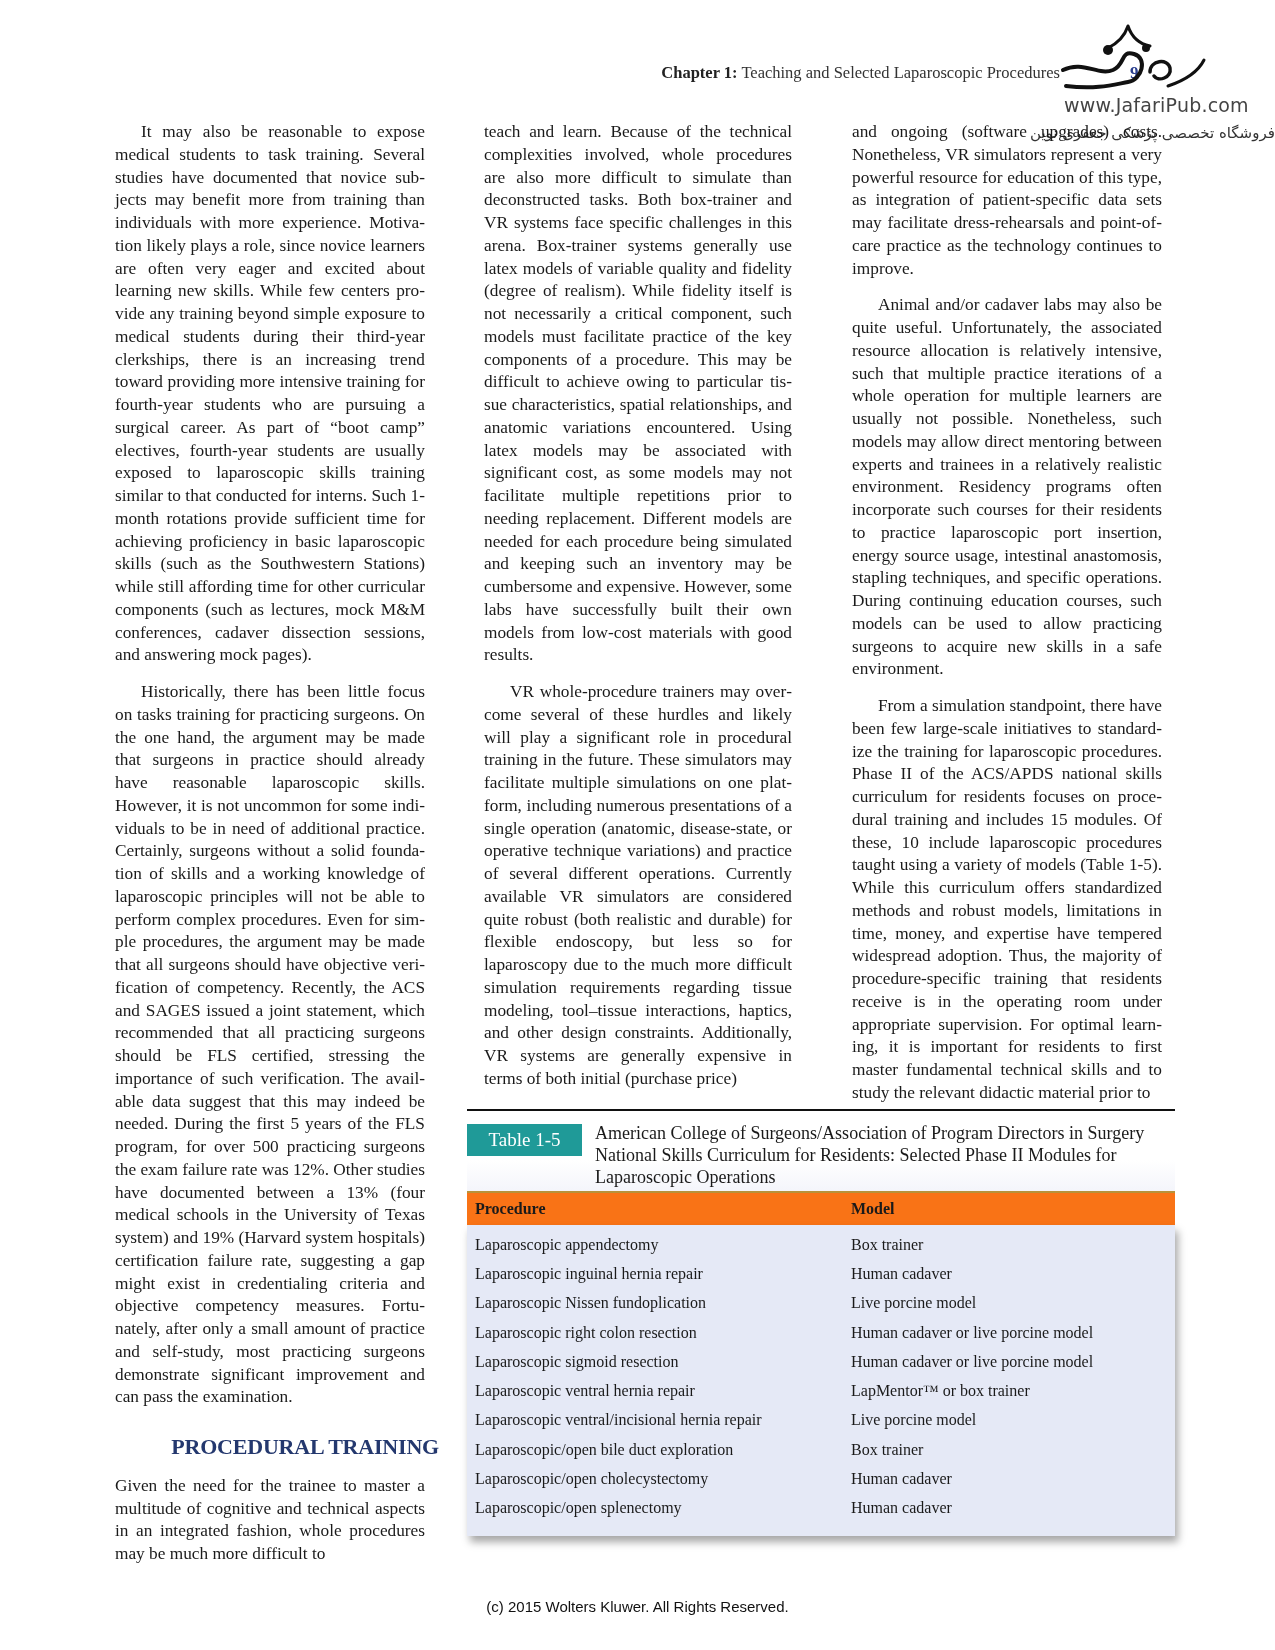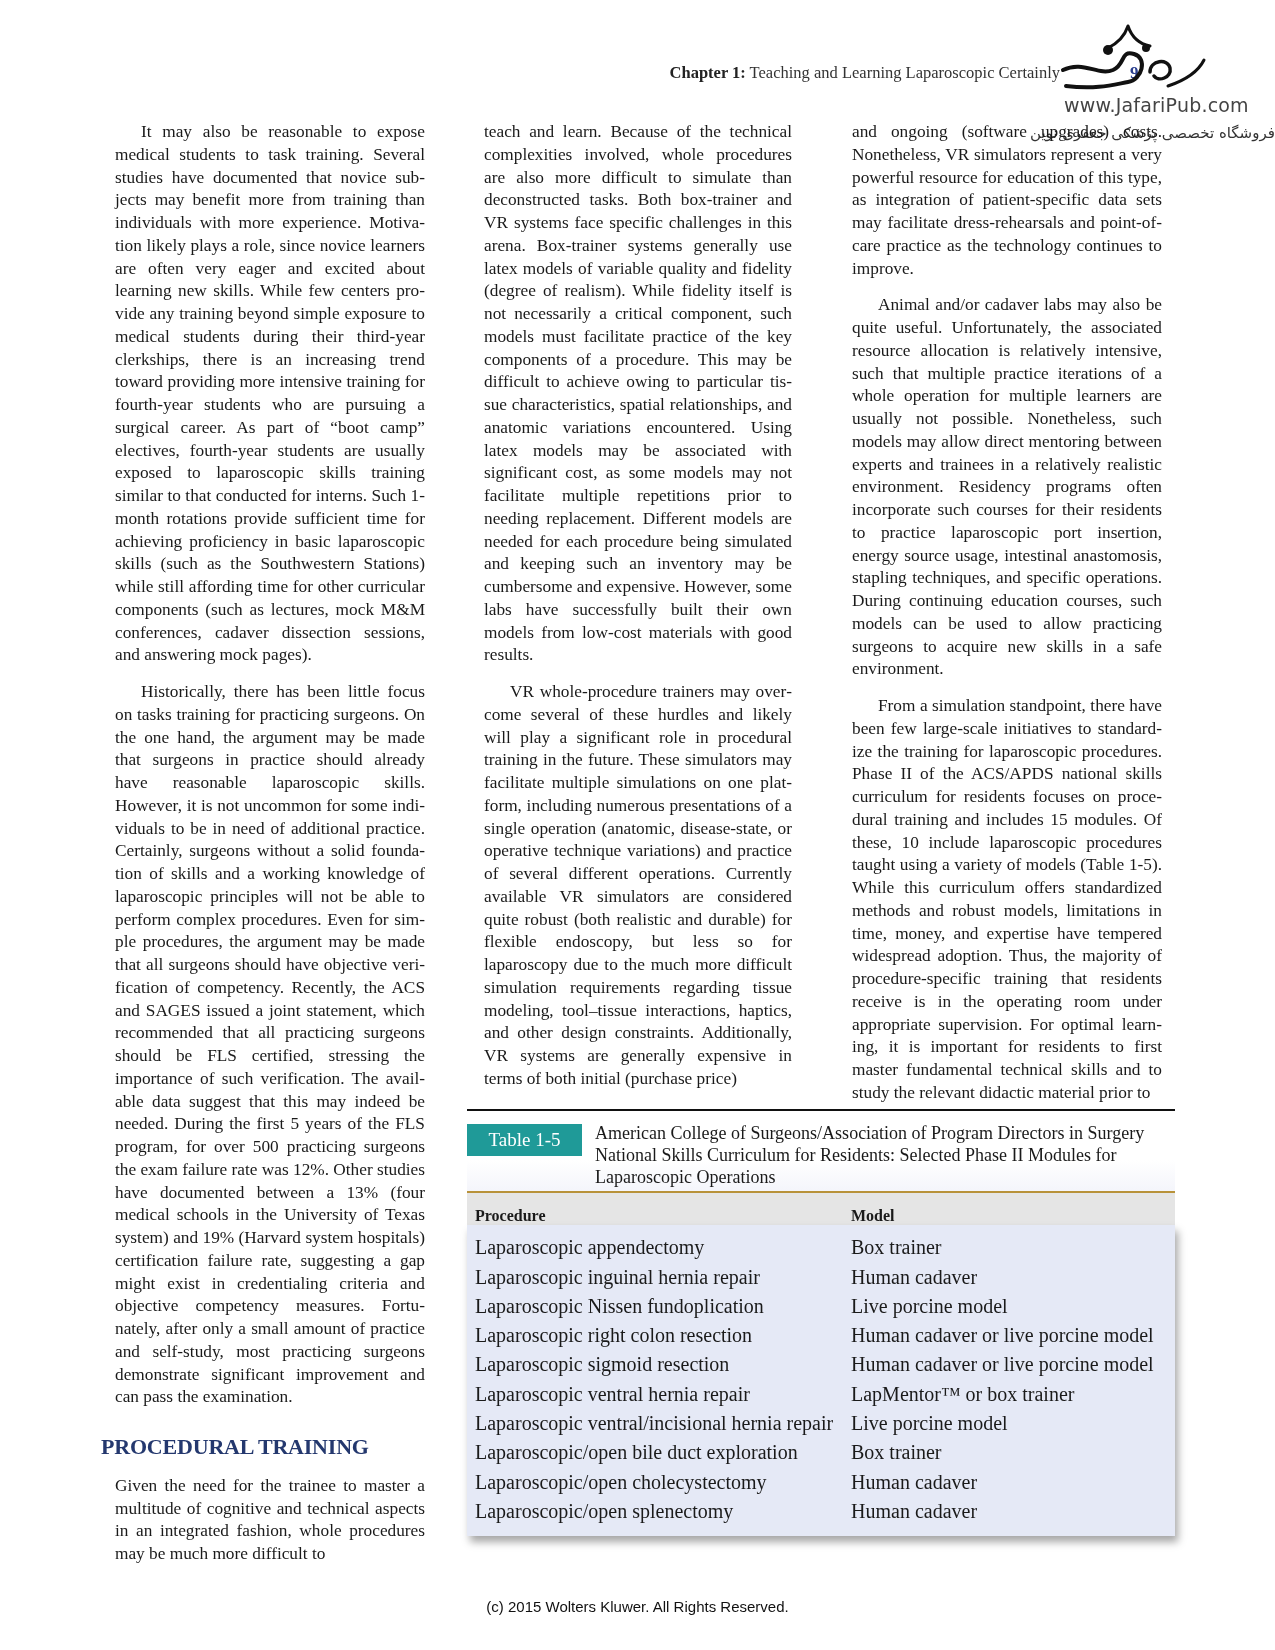--- a/index.html
+++ b/index.html
@@ -19,48 +19,48 @@
 
   .col { position: absolute; top: 107px; font-size: 17.3px; line-height: 22.75px;
          text-align: justify; hyphens: manual; }
   .col p { margin: 14px; }
   .col p.indent { text-indent: 26px; }
   .col-left { left: 101px; width: 338px; }
   .col-mid { left: 470px; width: 336px; }
   .col-right { left: 838px; width: 338px; }
 
   .section-heading { margin: 27px 0 16px 0; font-size: 22px; font-weight: bold; color: #24386e;
-                     letter-spacing: -0.2px; font-family: "Liberation Serif", serif; text-align: left; }
+                     letter-spacing: -0.2px; font-family: "Liberation Serif", serif; text-align: right; }
 
   .table-rule { position: absolute; left: 467px; top: 1109px; width: 708px; height: 2px; background: #111; }
   .table-box { position: absolute; left: 467px; top: 1114px; width: 708px; }
   .table-caption { position: relative; height: 77px;
                    background: linear-gradient(180deg, #ffffff 0%, #ffffff 60%, #f4f5fb 100%); }
   .table-label { position: absolute; left: 0; top: 10px; width: 115px; height: 32px;
                  background: #1f9a98; color: #ffffff; font-size: 19px; font-weight: normal;
                  text-align: center; line-height: 32px; font-family: "Liberation Serif", serif; }
   .table-title { position: absolute; left: 128px; top: 8px; font-size: 18px; line-height: 22px;
                  color: #1a1a1a; width: 570px; font-family: "Liberation Serif", serif; }
-  .table-header { height: 32px; background: #e5e5e5; border-top: 2px solid #b8923a;
-                  display: flex; align-items: flex-end; font-weight: bold; font-size: 16px; }
+  .table-header { height: 32px; background: #f97316; border-top: 2px solid #b8923a;
+                  display: flex; align-items: center; font-weight: bold; font-size: 16px; }
   .table-body { background: #e5e9f6; padding: 5px 0 13px 0;
                 box-shadow: 3px 6px 8px rgba(0,0,0,0.35); }
-  .trow { display: flex; height: 29.3px; align-items: flex-end; font-size: 20px; }
+  .trow { display: flex; height: 29.3px; align-items: center; font-size: 16px; }
   .c1 { width: 340px; padding-left: 8px; white-space: nowrap; }
   .c2 { flex: 1; white-space: nowrap; margin-left: 36px; }
 
   .footer { position: absolute; top: 1598px; left: 0; width: 1275px; text-align: center;
             font-family: "Liberation Sans", sans-serif; font-size: 15px; color: #111; }
 </style>
 </head>
 <body>
 
 <div class="running-head">
   <span class="chap">Chapter 1:</span>
-  <span>Teaching and Learning Laparoscopic Certainly</span>
+  <span>Teaching and Selected Laparoscopic Procedures</span>
 </div>
 <div class="page-num">9</div>
 
 <svg class="logo" viewBox="0 0 150 80">
   <path d="M70 6 C66 18, 58 24, 50 28 M70 6 C74 18, 82 24, 92 26" stroke="#111" stroke-width="3" fill="none" stroke-linecap="round"></path>
   <path d="M5 50 C25 40, 40 56, 55 50 C68 44, 62 30, 76 34 C90 38, 84 60, 70 62 C58 64, 40 70, 8 66" stroke="#111" stroke-width="4" fill="none" stroke-linecap="round"></path>
   <path d="M92 52 C92 40, 110 38, 112 48 C114 58, 100 62, 96 56" stroke="#111" stroke-width="3.5" fill="none" stroke-linecap="round"></path>
   <path d="M110 66 C128 60, 140 52, 146 40" stroke="#111" stroke-width="3" fill="none" stroke-linecap="round"></path>
   <circle cx="50" cy="30" r="5" fill="#111"></circle>
   <circle cx="88" cy="28" r="4" fill="#111"></circle>

